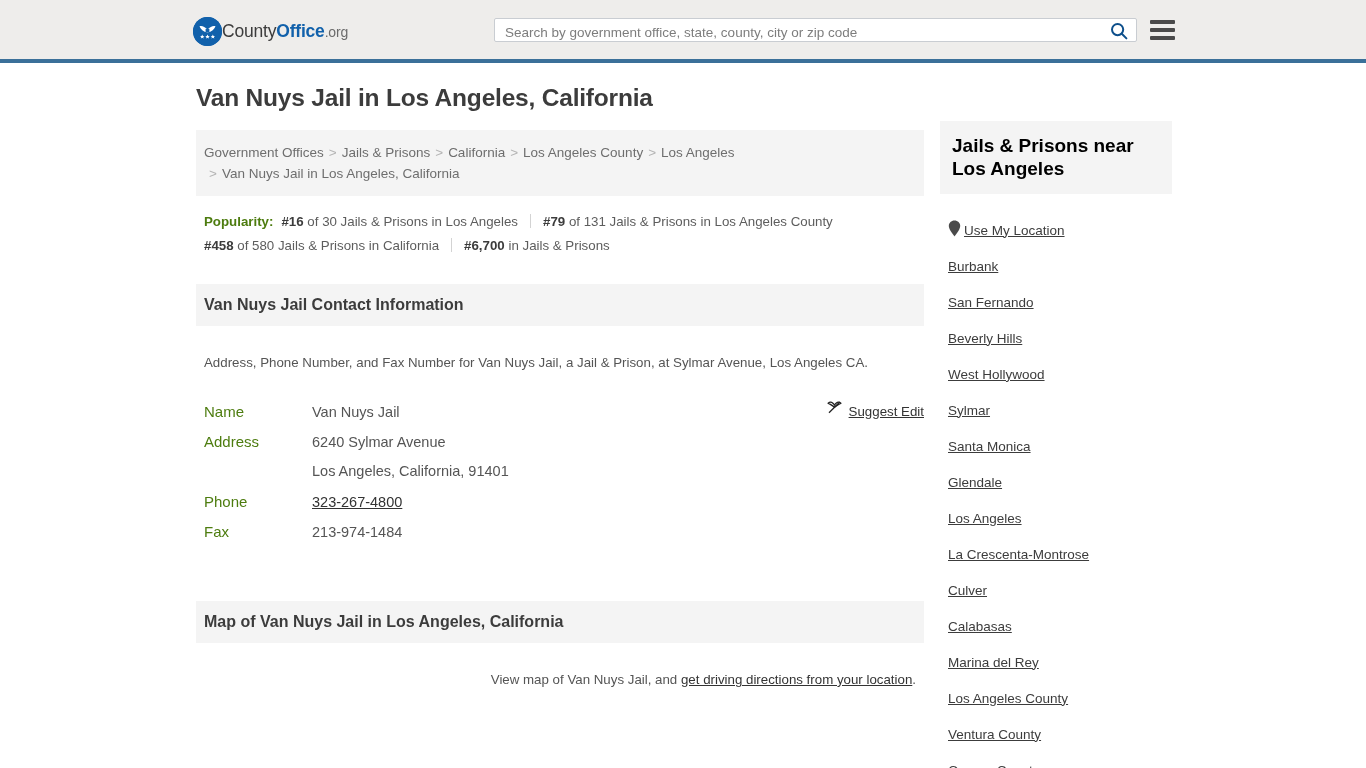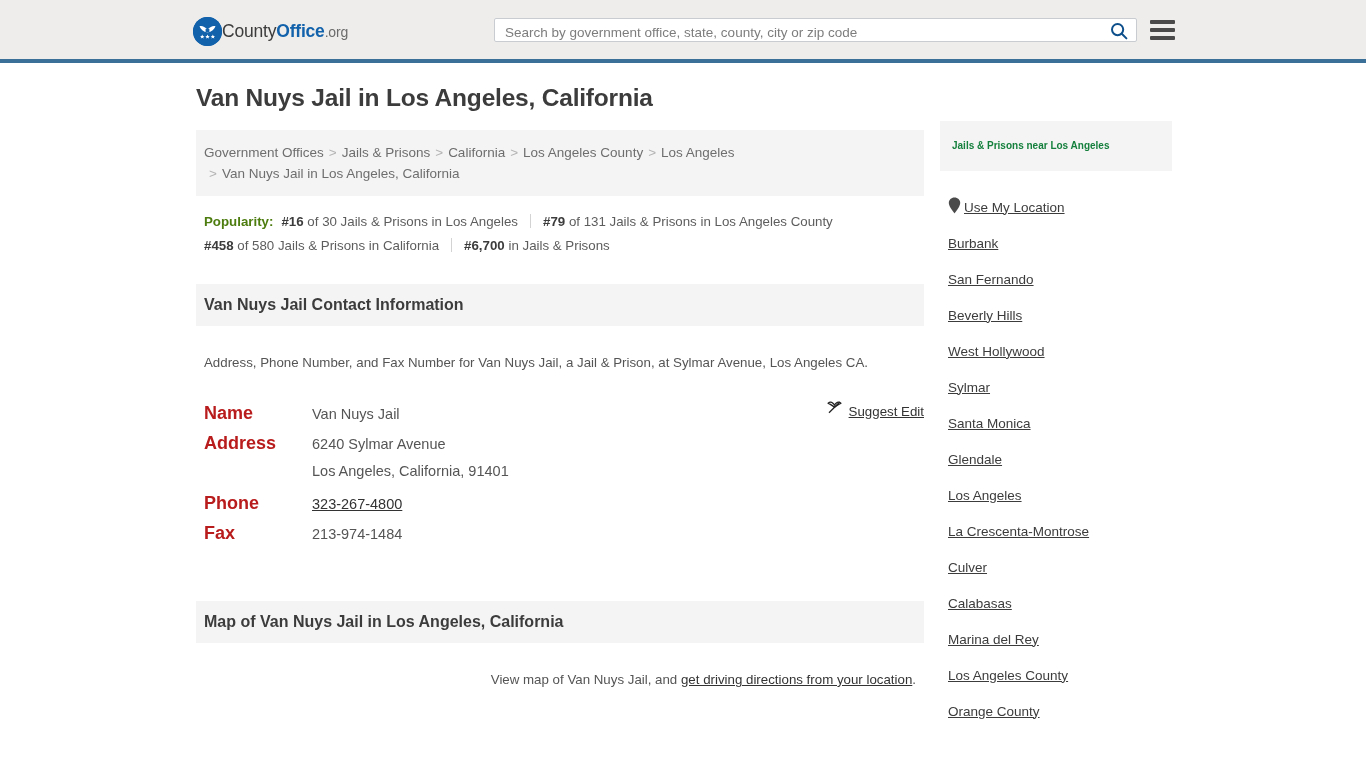--- a/index.html
+++ b/index.html
@@ -205,23 +205,23 @@
     padding: 8px 8px 0 8px;
   }
   .c-row {
     display: flex;
     align-items: baseline;
     height: 30px;
   }
   .c-key {
     width: 108px;
     flex: 0 0 108px;
-    font-size: 18px;
-    font-weight: bold;
-    color: #b91c1c;
+    font-size: 15px;
+    font-weight: normal;
+    color: #4d7c0f;
   }
   .c-val {
     font-size: 14.5px;
     color: #555555;
   }
   .c-val a {
     color: #333333;
     text-decoration: underline;
     cursor: pointer;
   }
@@ -250,23 +250,23 @@
   .map-desc a {
     color: #333333;
     text-decoration: underline;
     cursor: pointer;
   }
 
   
   .side-head {
     background: #f4f4f4;
     padding: 13px 12px 14px 12px;
-    font-size: 10px;
+    font-size: 19px;
     font-weight: bold;
-    color: #15803d;
+    color: #000000;
     line-height: 23px;
   }
   .side-list {
     list-style: none;
     margin: 0;
     padding: 18px 0 0 8px;
   }
   .side-list li {
     height: 36px;
     display: flex;
@@ -426,18 +426,21 @@
       <li>
           <a href="#">Calabasas</a>
         </li>
       <li>
           <a href="#">Marina del Rey</a>
         </li>
       <li>
           <a href="#">Los Angeles County</a>
         </li>
       <li>
+          <a href="#">Ventura County</a>
+        </li>
+      <li>
           <a href="#">Orange County</a>
         </li>
     </ul>
   </aside>
 
 </div>
 
 </body></html>

